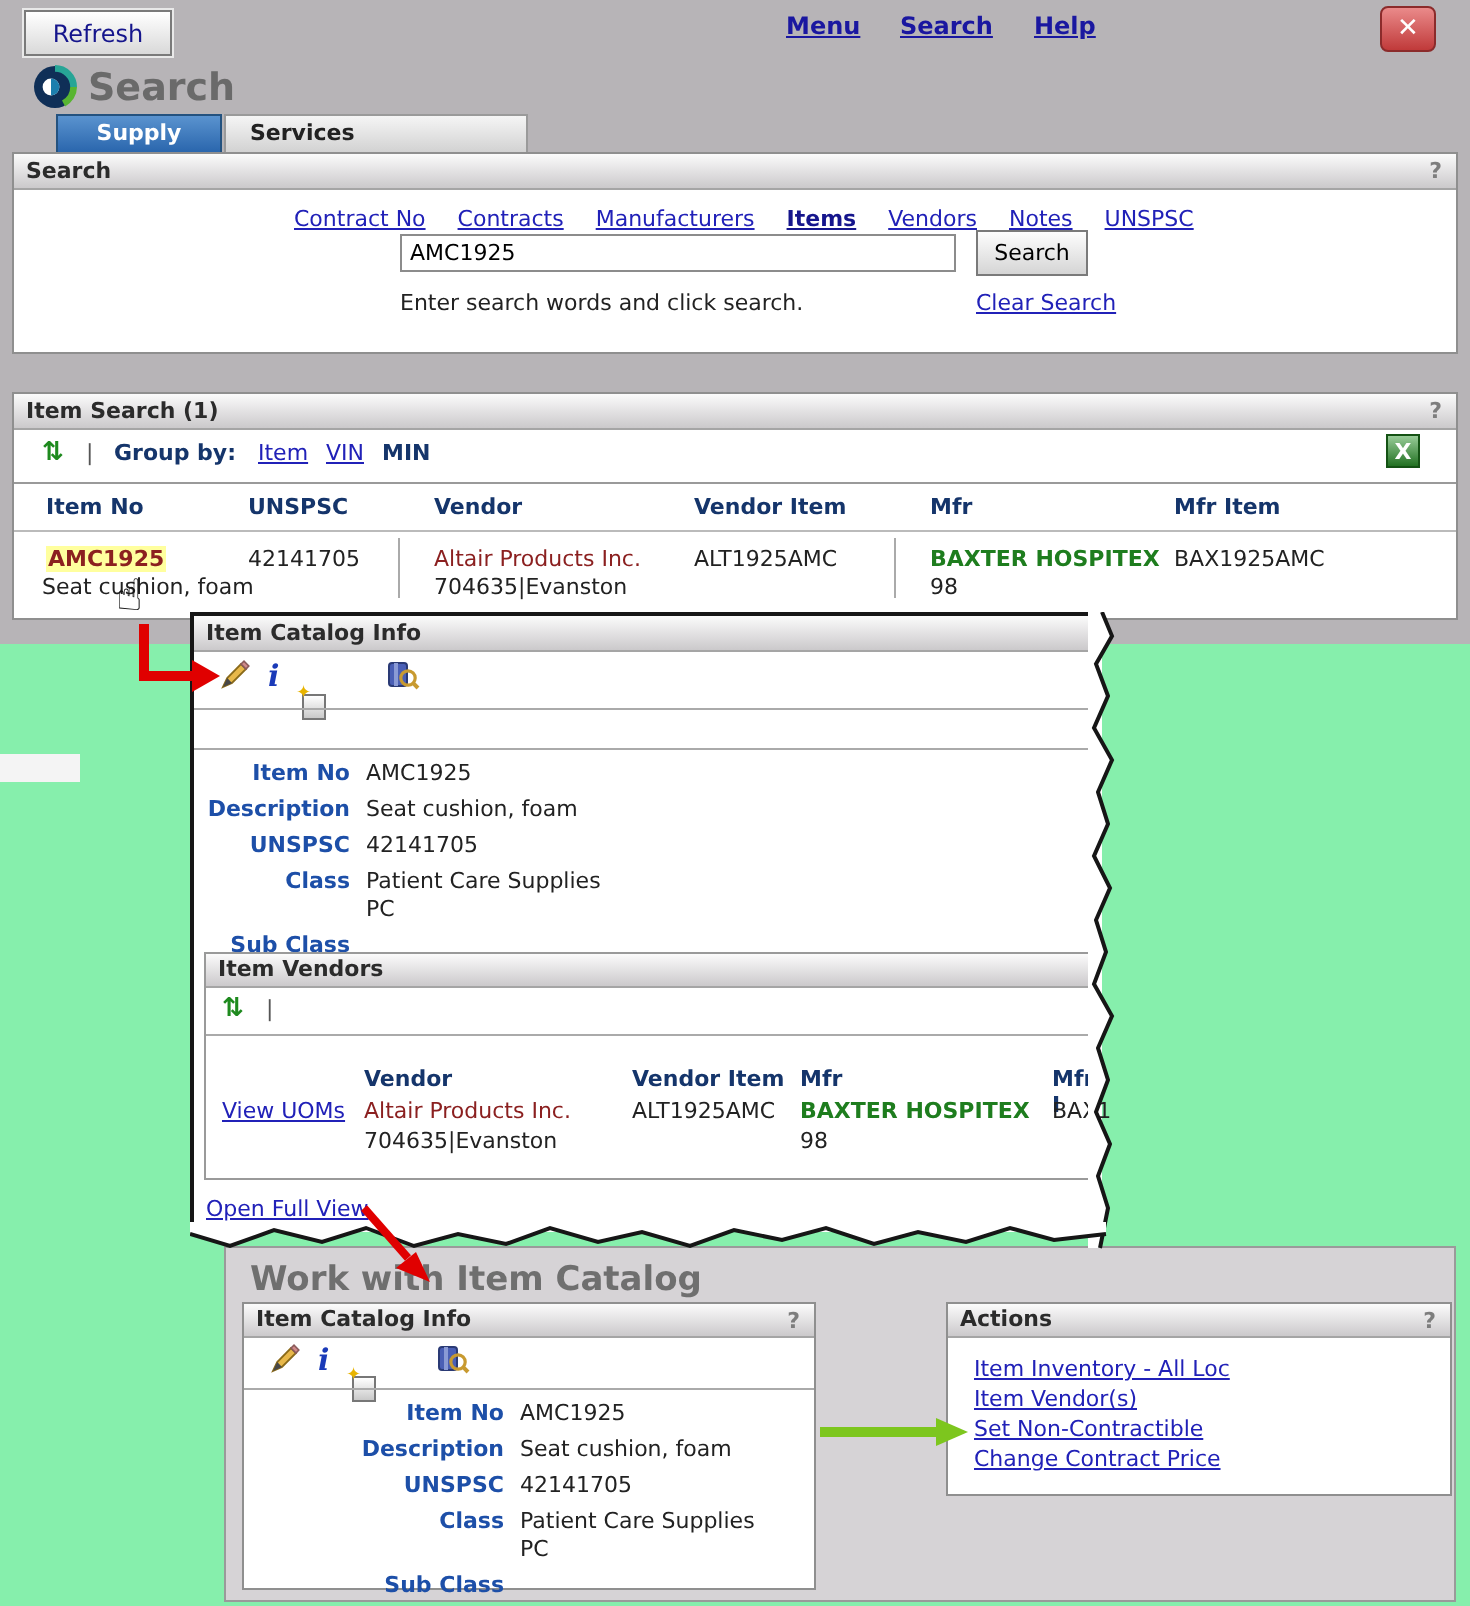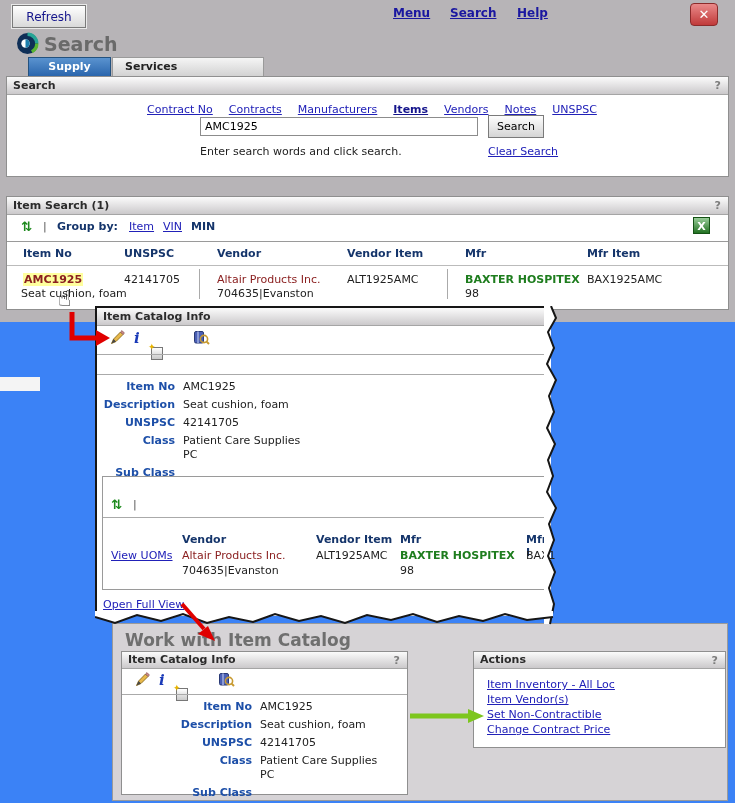--- a/index.html
+++ b/index.html
@@ -1,17 +1,17 @@
 <!DOCTYPE html>
 <html><head>
 <meta charset="utf-8">
 <style>
   * { margin:0; padding:0; box-sizing:border-box; }
   body { font-family:"DejaVu Sans","Liberation Sans",sans-serif; font-size:11px; color:#222; background:#fff; }
-  .stage { position:relative; width:735px; height:803px; background:#3b82f6; overflow:hidden; }
+  .stage { position:relative; width:735px; height:803px; background:#86efac; overflow:hidden; }
   .abs { position:absolute; }
 
   
   .window { position:absolute; left:0; top:0; width:735px; height:322px; background:#b7b4b7; }
   .refresh-btn { position:absolute; left:12px; top:5px; width:74px; height:23px;
     background:linear-gradient(#ffffff,#d9d9d9); border:1px solid #7a7a7a; outline:1px solid #e9e9e9;
     color:#15158c; font-size:12px; font-family:inherit; cursor:pointer; }
   .chrome-link { position:absolute; top:6px; font-weight:bold; font-size:12px; color:#1a17a0; text-decoration:underline; cursor:pointer; }
   .close-btn { position:absolute; left:690px; top:3px; width:28px; height:23px; border-radius:4px;
     background:linear-gradient(#ea8a8a,#c03a3a); border:1px solid #8b2b2b; color:#fff; font-weight:bold;
@@ -220,20 +220,23 @@
           </span>
         </div>
       <div class="frow">
           <span class="flabel">Sub Class</span>
           <span class="fval"></span>
         </div>
     </div>
 
     
     <div class="subpanel">
+      <div class="panel-h panel-h16">
+        <span>Item Vendors</span>
+      </div>
       <span class="sync abs" style="left:8px;top:20px">⇅</span>
       <span class="pipe abs" style="left:30px;top:21px">|</span>
       <div class="hr" style="top:40px;border-color:#aaa"></div>
 
       <span class="navy abs" style="left:79px;top:56px">Vendor</span>
       <span class="navy abs" style="left:213px;top:56px">Vendor Item</span>
       <span class="navy abs" style="left:297px;top:56px">Mfr</span>
       <span class="navy abs" style="left:423px;top:56px">Mfr I</span>
 
       <div>

